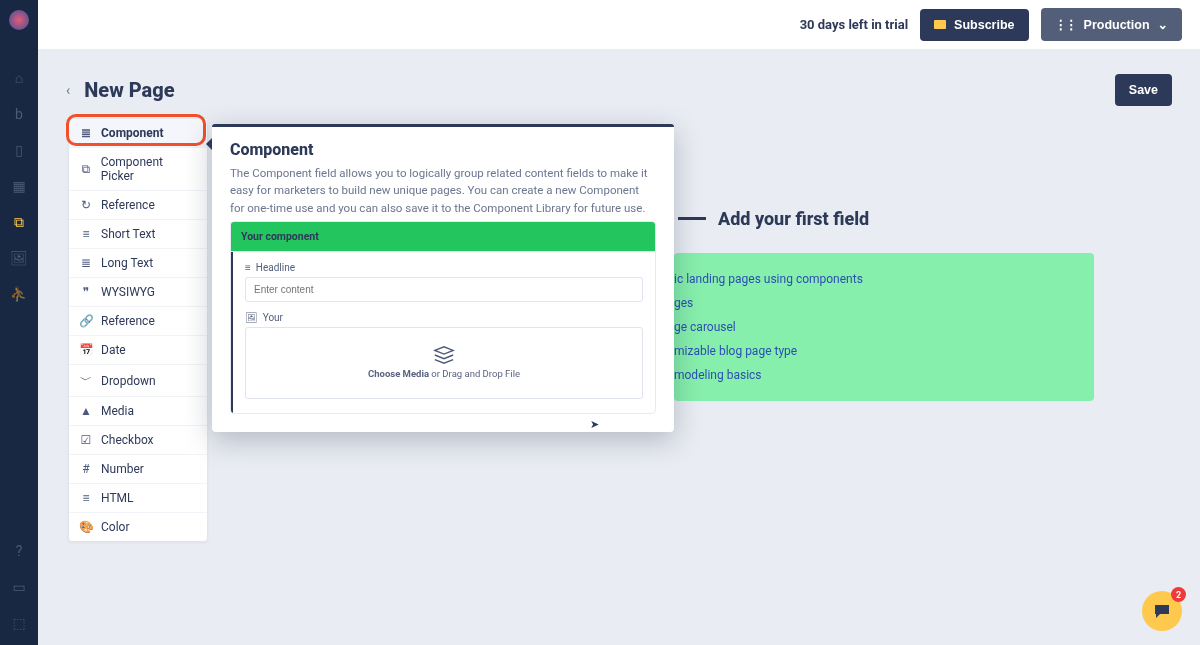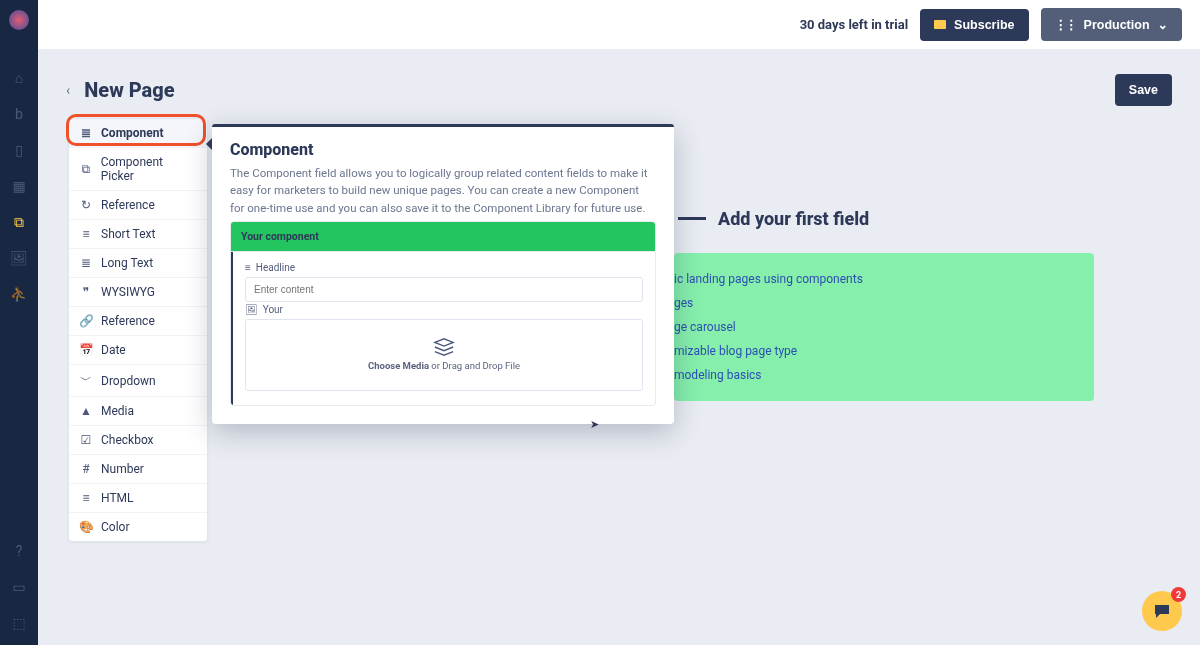--- a/index.html
+++ b/index.html
@@ -44,21 +44,21 @@
   
   .popover { position:absolute; left:174px; top:6px; width:462px; background:#fff; border-radius:4px; box-shadow:0 8px 28px rgba(20,30,60,.25); padding:16px 18px 18px 18px; z-index:5; }
   .popover::before { content:""; position:absolute; left:-6px; top:14px; width:0;height:0;border-top:6px solid transparent;border-bottom:6px solid transparent;border-right:6px solid #2d3958;}
   .popover .topline { height:3px; background:#2d3958; position:absolute; top:0; left:0; right:0; border-radius:4px 4px 0 0;}
   .popover h3 { font-size:16px; font-weight:800; margin-bottom:6px; }
   .popover p { font-size:11.5px; color:#6b768f; line-height:1.5; margin-bottom:4px;}
   .preview { border:1px solid #e7eaf1; border-radius:4px; overflow:hidden;}
   .preview .pv-head { background:#22c55e; padding:8px 10px; font-size:10.5px; font-weight:700; color:#2d3958; border-bottom:1px solid #e7eaf1;}
   .preview .pv-body { padding:10px 12px 14px 12px; border-left:2px solid #2d3958; margin-left:0;}
   .pv-label { font-size:10px; color:#55607c; margin-bottom:4px; display:flex; align-items:center; gap:5px;}
-  .pv-input { width:100%; border:1px solid #e0e4ee; border-radius:3px; padding:6px 8px; font-size:10px; color:#9aa3b8; background:#fff; margin-bottom:2px;}
+  .pv-input { width:100%; border:1px solid #e0e4ee; border-radius:3px; padding:6px 8px; font-size:10px; color:#9aa3b8; background:#fff; margin-bottom:10px;}
   .pv-media { border:1px solid #e0e4ee; border-radius:3px; height:72px; display:flex; flex-direction:column; align-items:center; justify-content:center; gap:4px; font-size:9.5px; color:#5a6480;}
   .pv-media svg { width:22px; height:18px; stroke:#4c597a;}
   .cursor { position:absolute; left:552px; top:300px; font-size:11px; z-index:6;}
 
   
   .content-panel { position:absolute; left:200px; top:90px; right:28px; }
   .heading-row { display:flex; align-items:center; gap:12px; margin-left:440px; }
   .heading-row .dash { width:28px; height:3px; background:#2d3958;}
   .heading-row h2 { font-size:18px; font-weight:800; }
   .links-box { margin-top:24px; margin-left:436px; background:#86efac; border-radius:4px; padding:14px 0; width:420px;}

